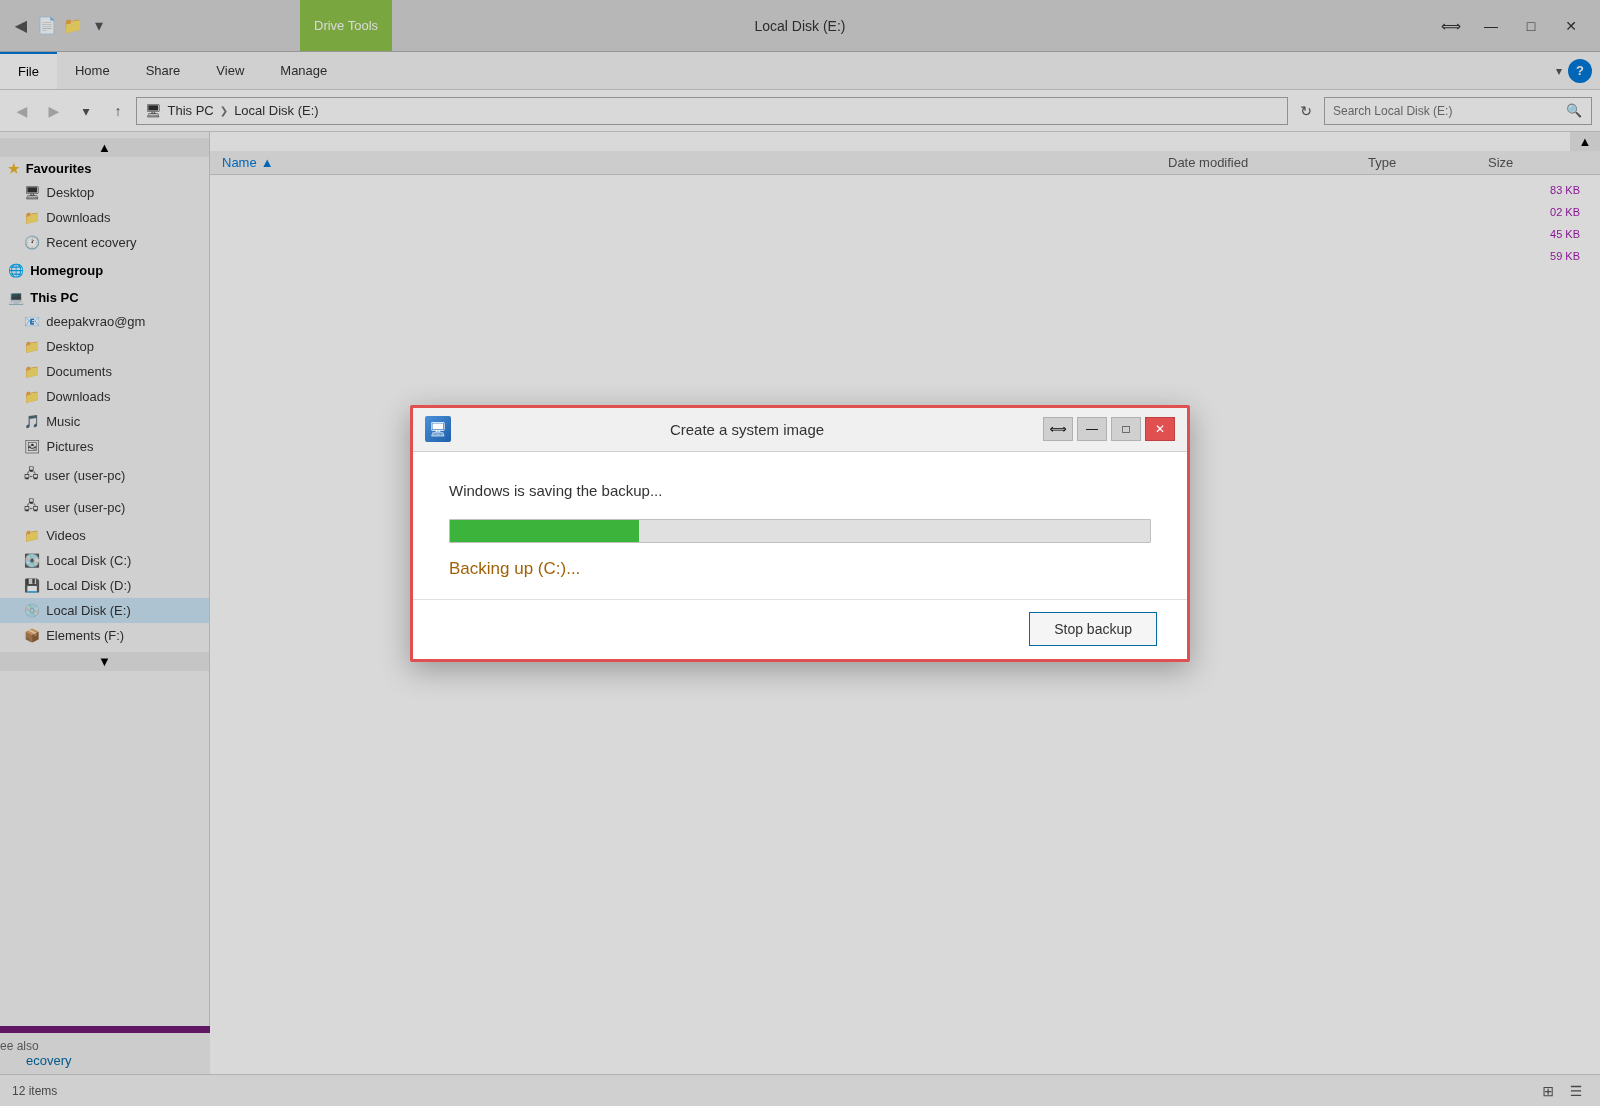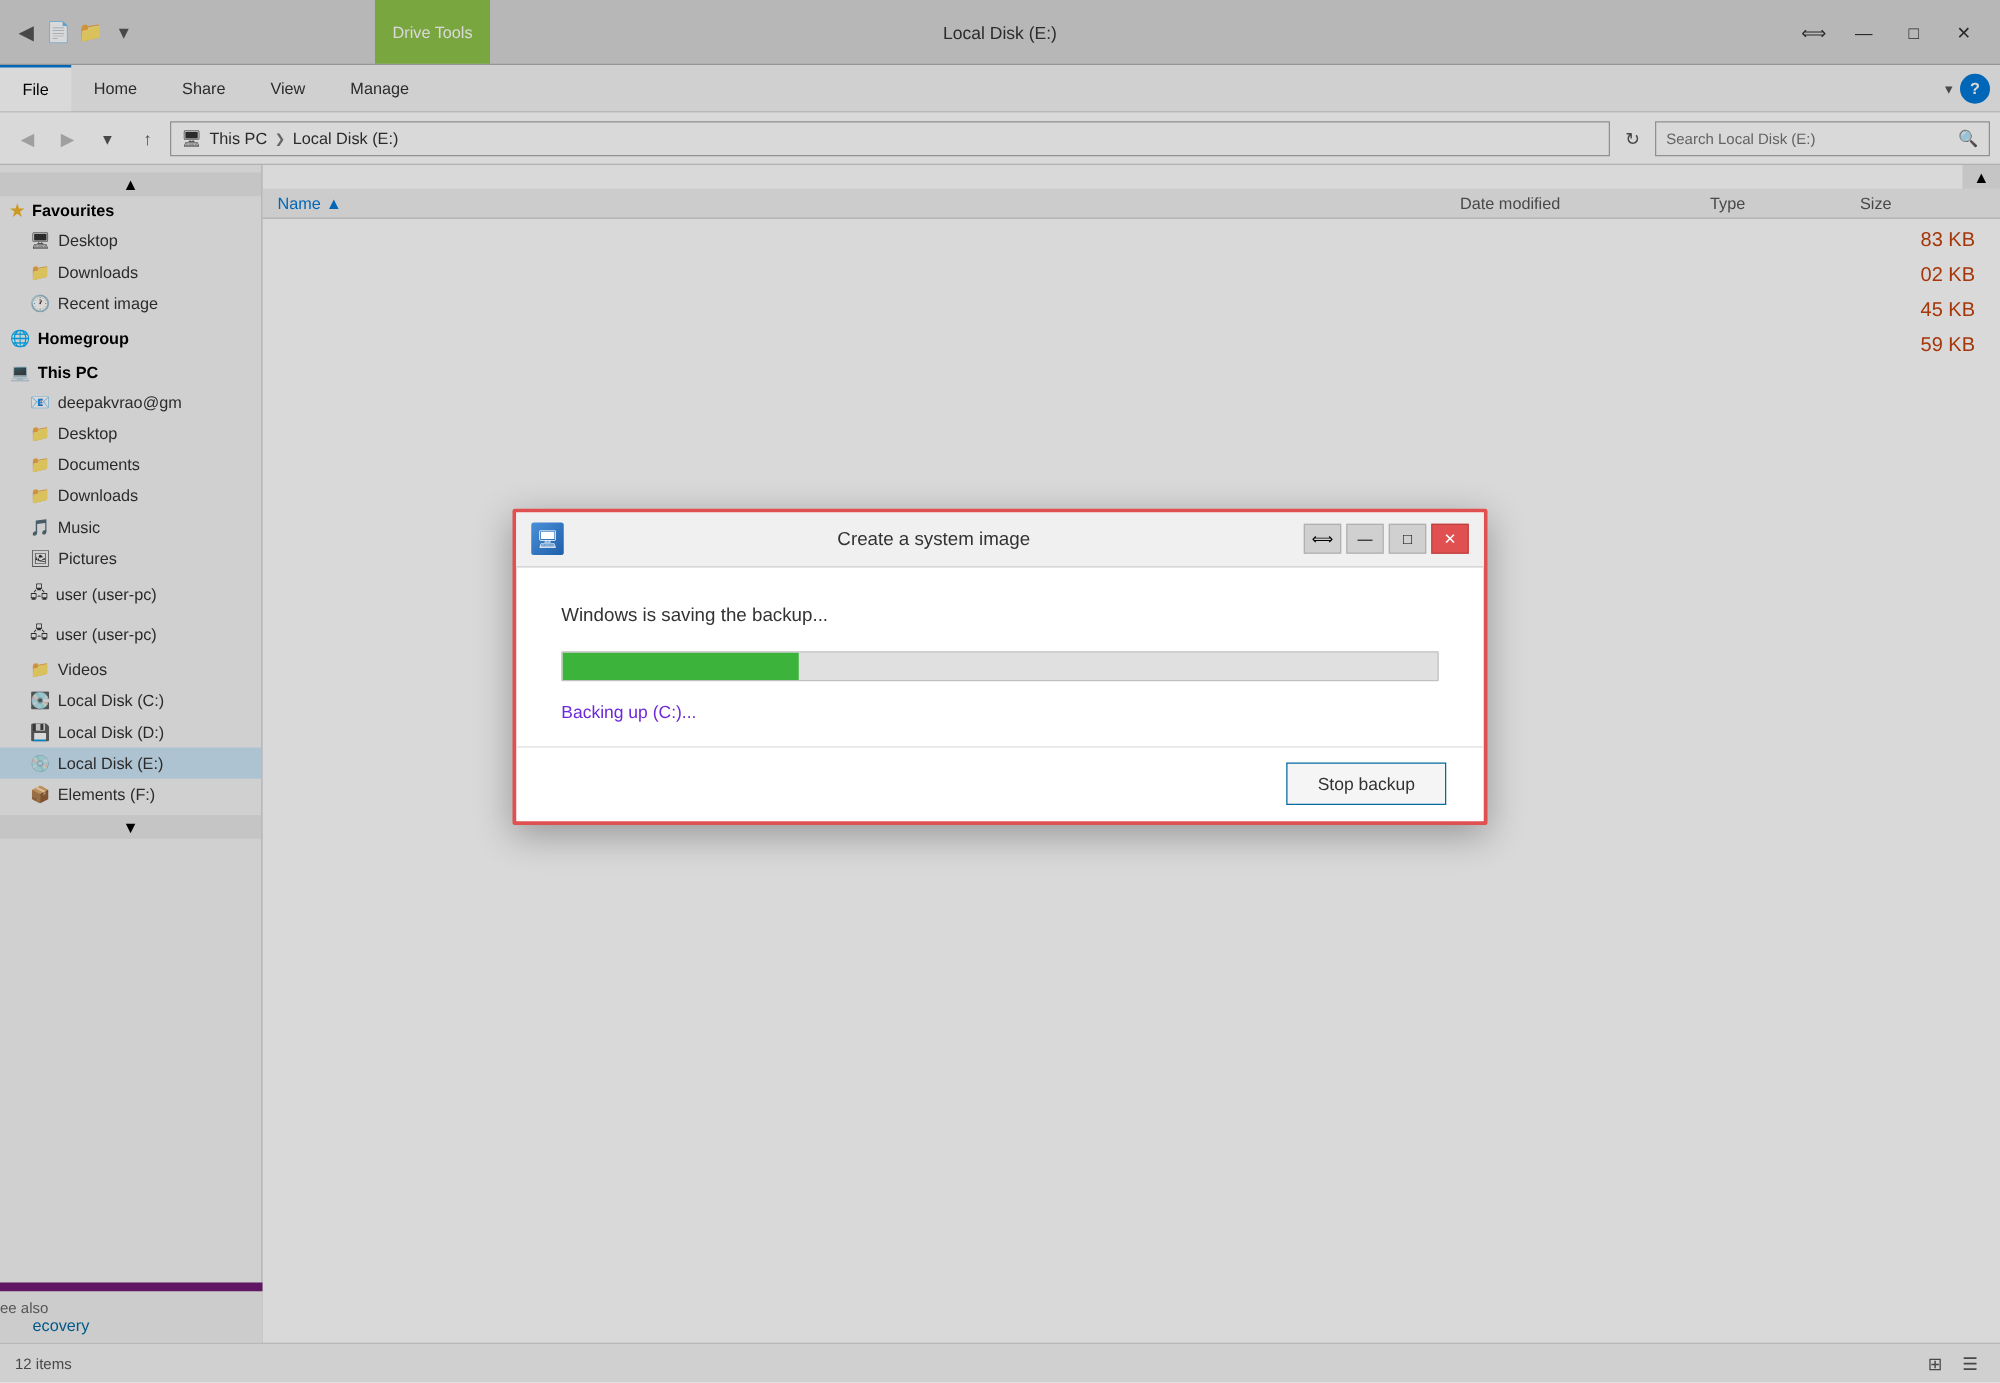--- a/index.html
+++ b/index.html
@@ -258,21 +258,21 @@
     }
     .file-row {
       display: grid;
       grid-template-columns: 1fr 200px 120px 100px;
       padding: 5px 12px;
       font-size: 13px;
       color: #333;
       align-items: center;
     }
     .file-name { display: flex; align-items: center; gap: 6px; }
-    .size-col { text-align: right; padding-right: 8px; color: #c2410c; font-size: 16px; }
+    .size-col { text-align: right; padding-right: 8px; color: #a21caf; font-size: 11px; }
 
     
     .status-bar {
       height: 32px;
       background: #f5f5f5;
       border-top: 1px solid #d0d0d0;
       display: flex;
       align-items: center;
       padding: 0 12px;
       font-size: 12px;
@@ -379,22 +379,22 @@
       border-radius: 1px;
       overflow: hidden;
       margin-bottom: 16px;
     }
     .progress-bar {
       height: 100%;
       background: #3cb43c;
       width: 27%;
     }
     .backup-status {
-      font-size: 14px;
-      color: #6d28d9;
+      font-size: 17px;
+      color: #a16207;
     }
     .modal-footer {
       height: 60px;
       border-top: 1px solid #e0e0e0;
       display: flex;
       align-items: center;
       justify-content: flex-end;
       padding: 0 30px;
     }
     .stop-backup-btn {
@@ -486,21 +486,21 @@
       <div class="sidebar-item">
         <span>🖥</span>
         <span>Desktop</span>
       </div>
       <div class="sidebar-item">
         <span>📁</span>
         <span>Downloads</span>
       </div>
       <div class="sidebar-item">
         <span>🕐</span>
-        <span>Recent image</span>
+        <span>Recent ecovery</span>
       </div>
     </div>
 
     <div class="sidebar-section">
       <div class="sidebar-section-header">
         <span>🌐</span>
         <span>Homegroup</span>
       </div>
     </div>
 

